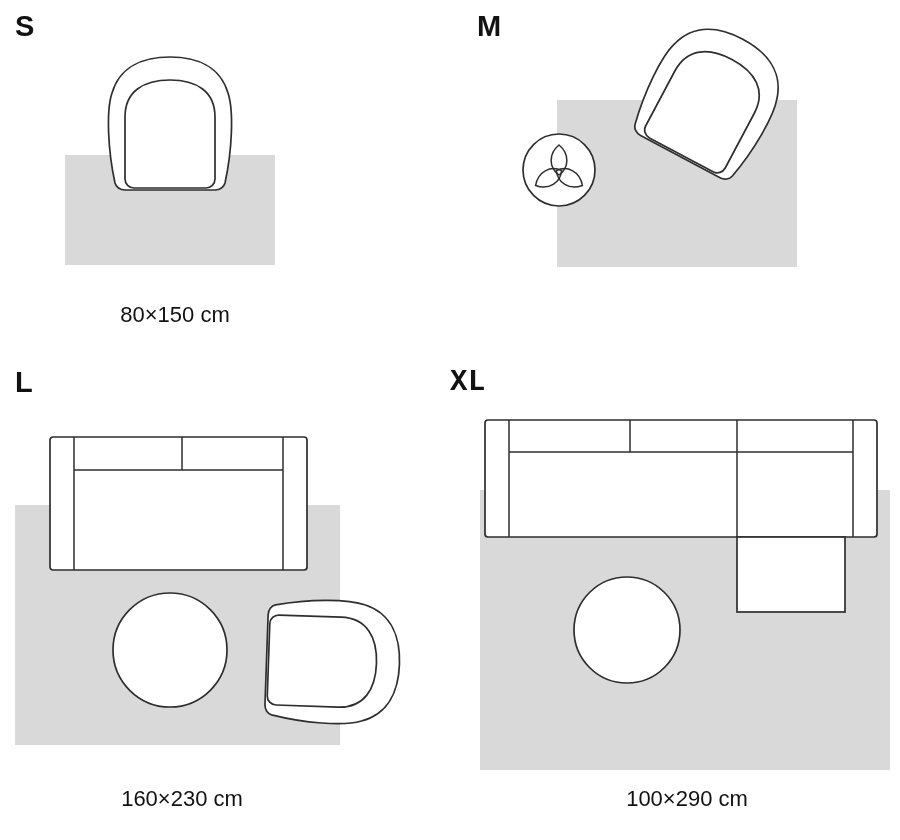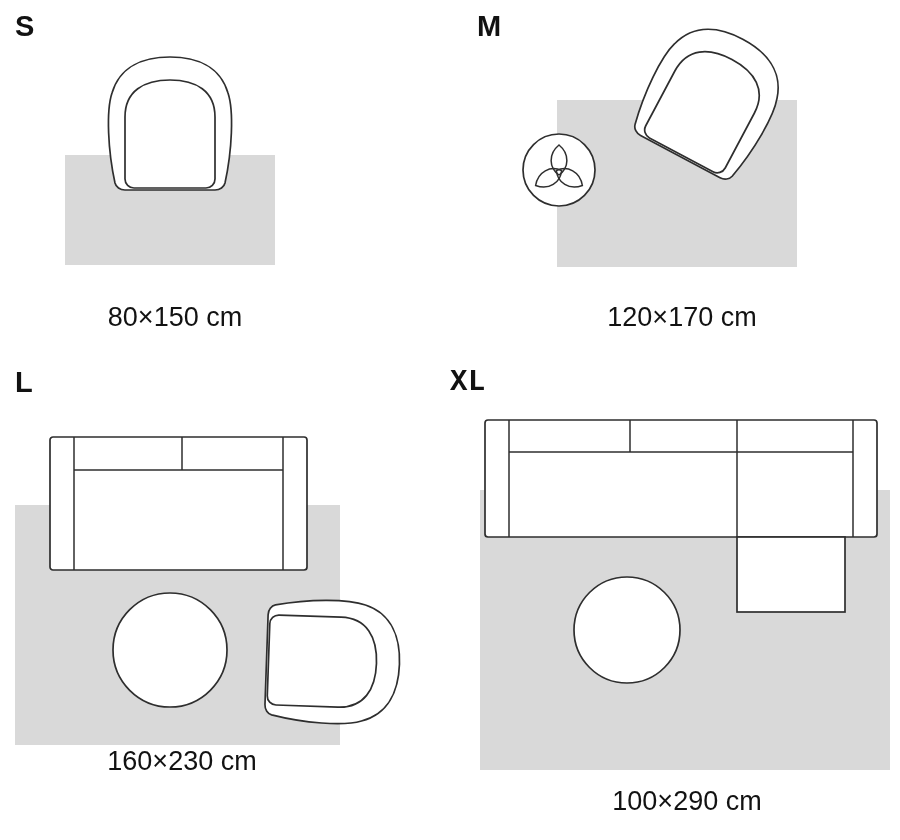--- a/index.html
+++ b/index.html
@@ -14,33 +14,33 @@
 
   .size-label {
     position: absolute;
     font-weight: 700;
     font-size: 29px;
     letter-spacing: 0.5px;
     color: var(--text-color, #111);
   }
   .caption {
     position: absolute;
-    font-size: 27px;
+    font-size: 22px;
     font-weight: 400;
     width: 290px;
     text-align: center;
     color: var(--text-color, #111);
   }
   .label-s  { left: 15px;  top: 10px; }
   .label-m  { left: 477px; top: 10px; }
   .label-l  { left: 15px;  top: 366px; }
   .label-xl { left: 450px; top: 366px; font-family: Liberation Mono, monospace; }
   .caption-s  { left: 30px;  top: 302px; }
   .caption-m  { left: 537px; top: 302px; }
-  .caption-l  { left: 37px;  top: 746px; }
+  .caption-l  { left: 37px;  top: 786px; }
   .caption-xl { left: 542px; top: 786px; }
 
   svg.diagram { position: absolute; display: block; }
   .svg-s  { left: 40px;  top: 40px;  }
   .svg-m  { left: 460px; top: 10px;  }
   .svg-l  { left: 10px;  top: 415px; }
   .svg-xl { left: 460px; top: 400px; }
 
   .rug  { fill: var(--rug-color, #d9d9d9); stroke: none; }
   .furn { fill: #ffffff; stroke: var(--outline-color, #2e2e2e); stroke-width: 1.7; }
@@ -75,21 +75,20 @@
     <use href="#chair-def" transform="translate(252 87) rotate(28) translate(-65 -67.5)"></use>
     <g>
       <circle class="furn" cx="99" cy="160" r="36"></circle>
       <g transform="translate(99 162)">
         <use href="#leaf-def"></use>
         <use href="#leaf-def" transform="rotate(120)"></use>
         <use href="#leaf-def" transform="rotate(240)"></use>
       </g>
     </g>
   </svg>
-  <div class="caption caption-m">120×170 cm</div>
 
   <div class="size-label label-l">L</div>
   <svg class="diagram svg-l" width="420" height="360" viewBox="0 0 420 360">
     <rect class="rug" x="5" y="90" width="325" height="240"></rect>
     <g transform="translate(40 22)">
       <rect class="furn" x="0" y="0" width="257" height="133" rx="3"></rect>
       <line class="line" x1="24" y1="0" x2="24" y2="133"></line>
       <line class="line" x1="233" y1="0" x2="233" y2="133"></line>
       <line class="line" x1="24" y1="33" x2="233" y2="33"></line>
       <line class="line" x1="132" y1="0" x2="132" y2="33"></line>

